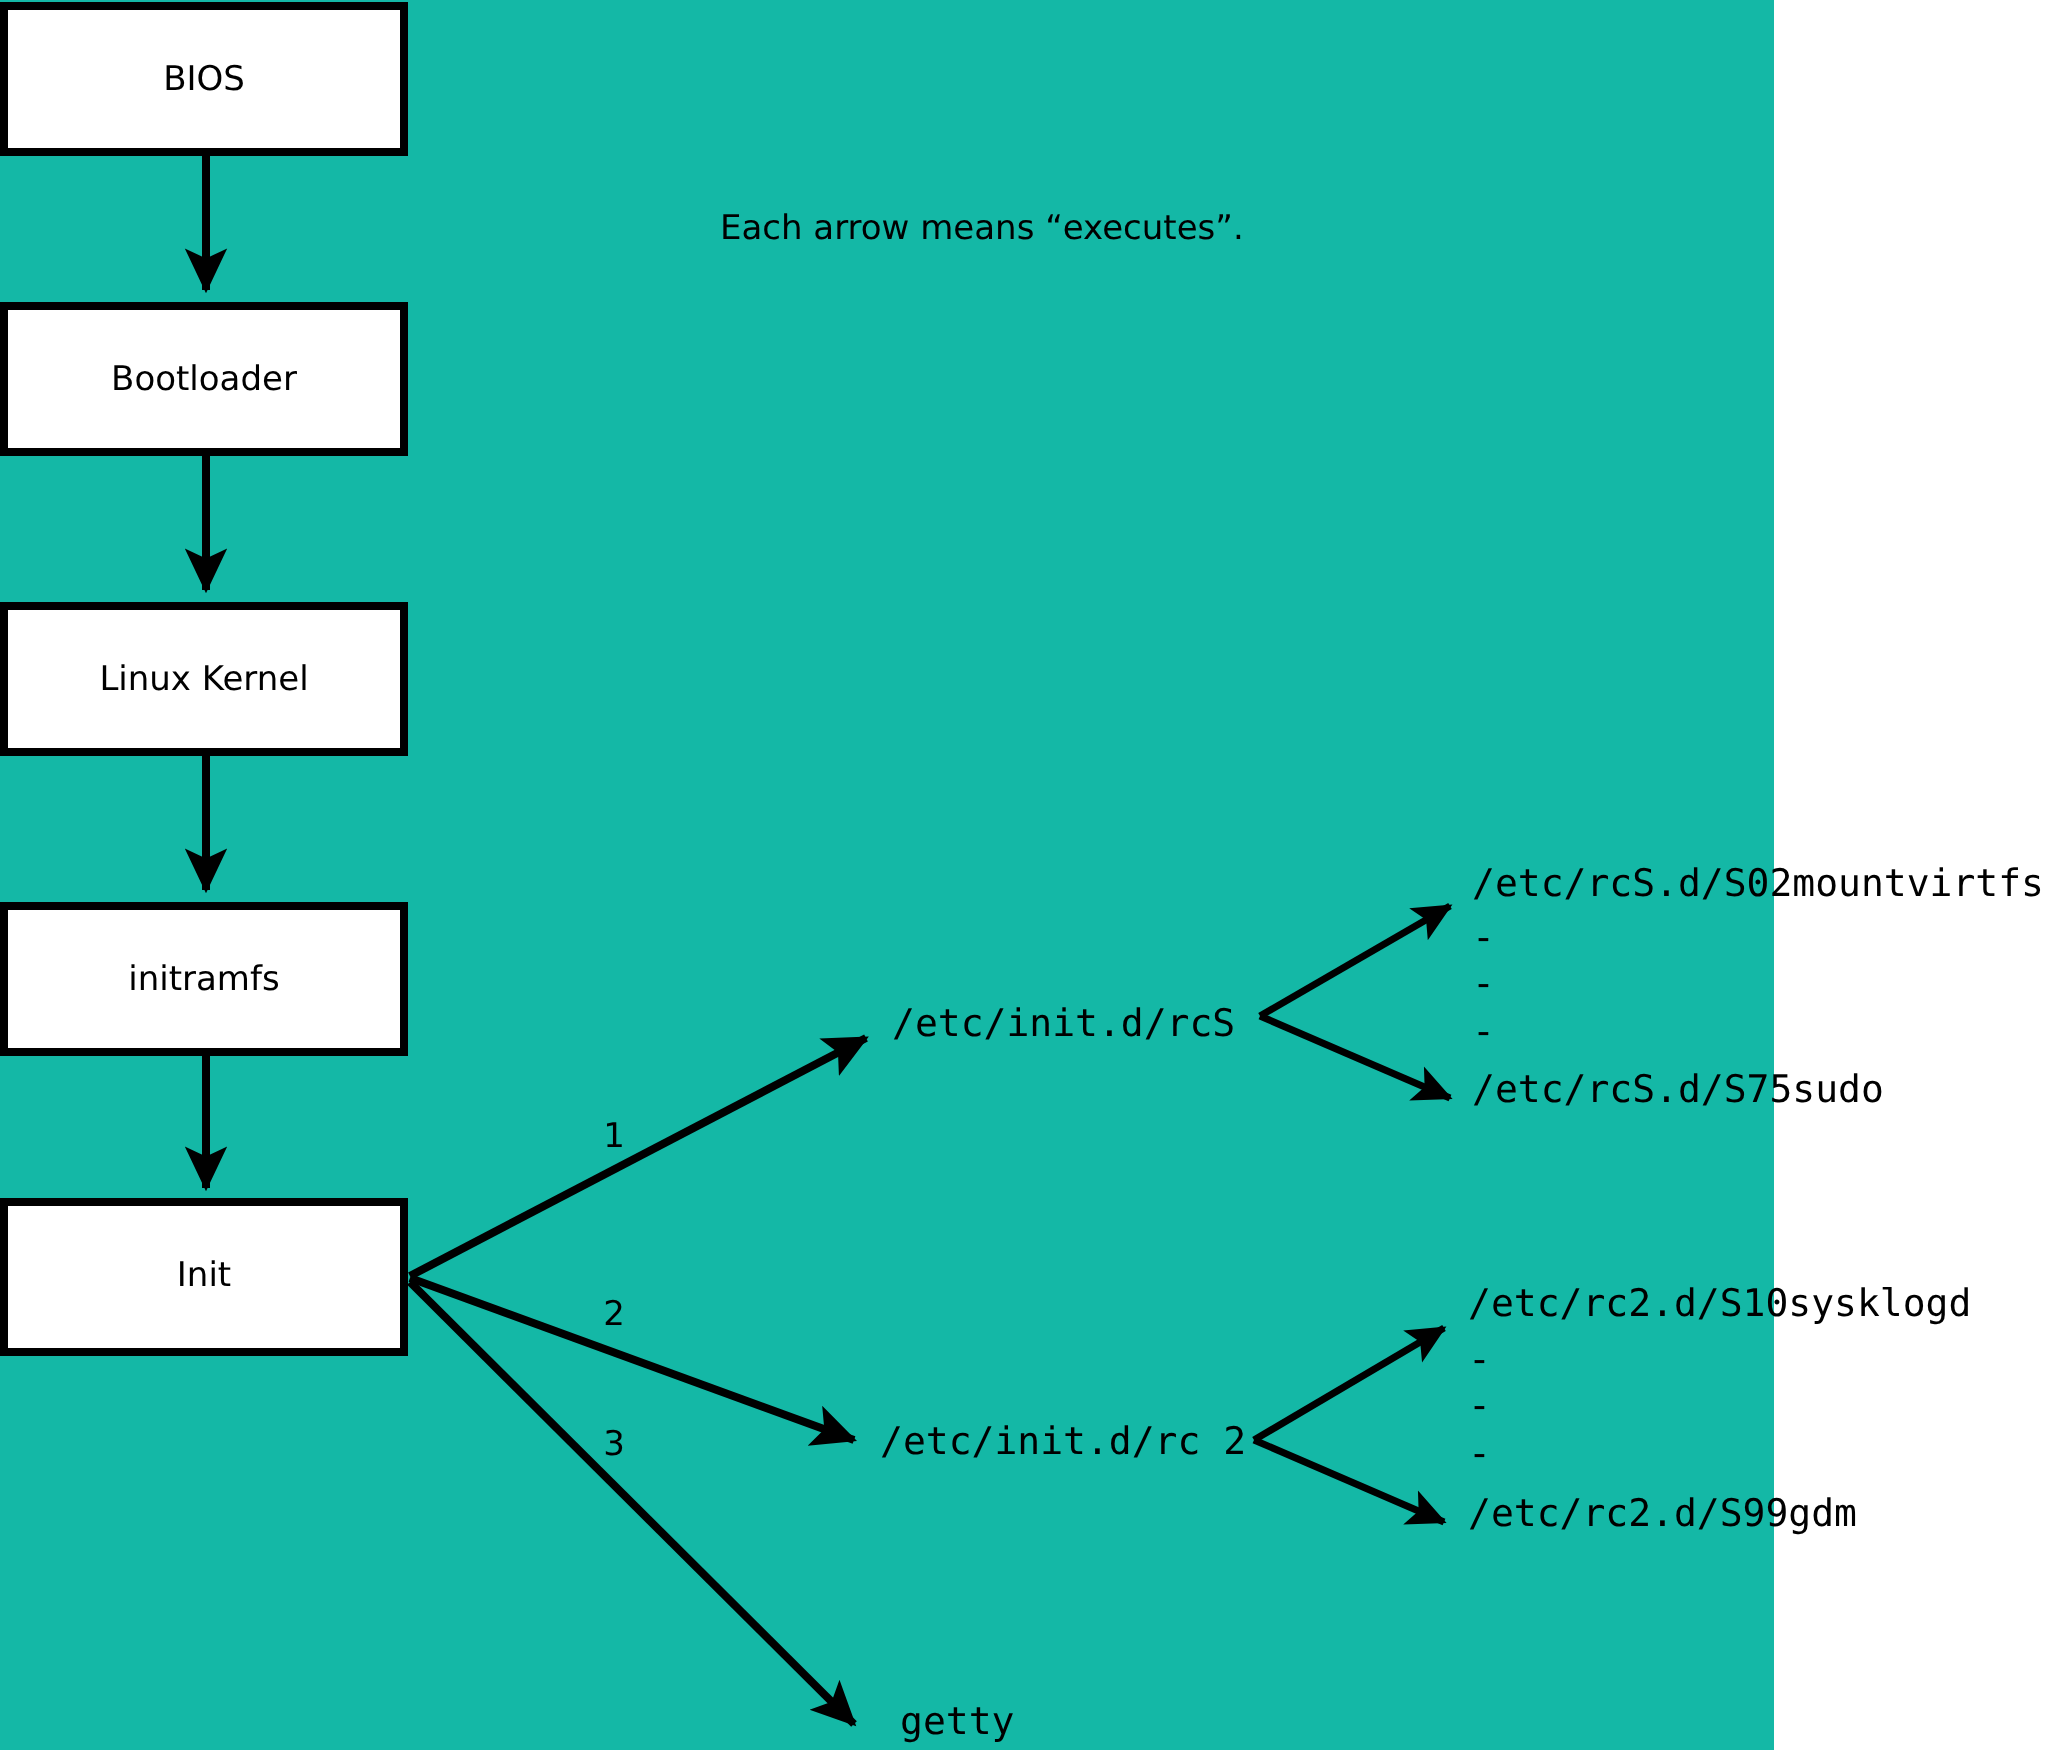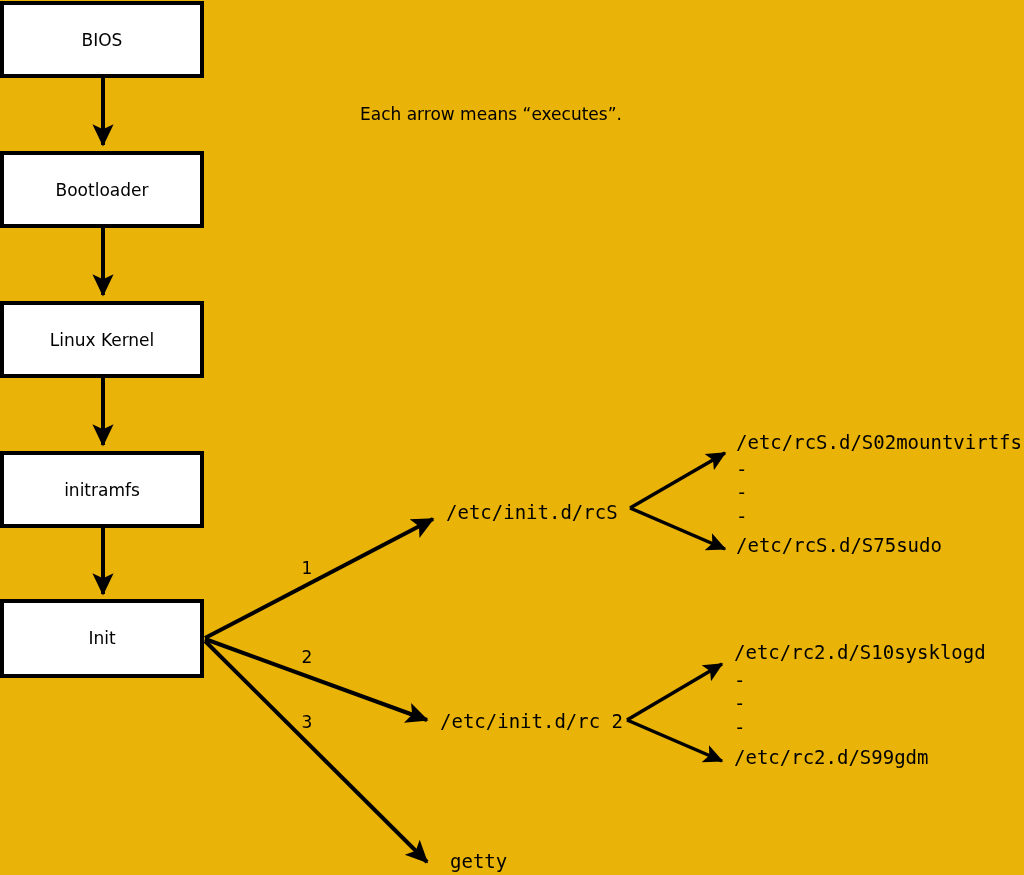--- a/index.html
+++ b/index.html
@@ -8,23 +8,23 @@
     background: #ffffff;
   }
   body {
     width: 1024px;
     height: 875px;
     overflow: hidden;
     font-family: "DejaVu Sans", sans-serif;
   }
   #diagram-root {
     position: relative;
-    width: 1024px;
+    width: 887px;
     height: 875px;
-    background: #eab308;
+    background: #14b8a6;
   }
   svg#boot-diagram {
     display: block;
     width: 1024px;
     height: 875px;
   }
   .box-rect {
     fill: #ffffff;
     stroke: #000000;
     stroke-width: 4;

